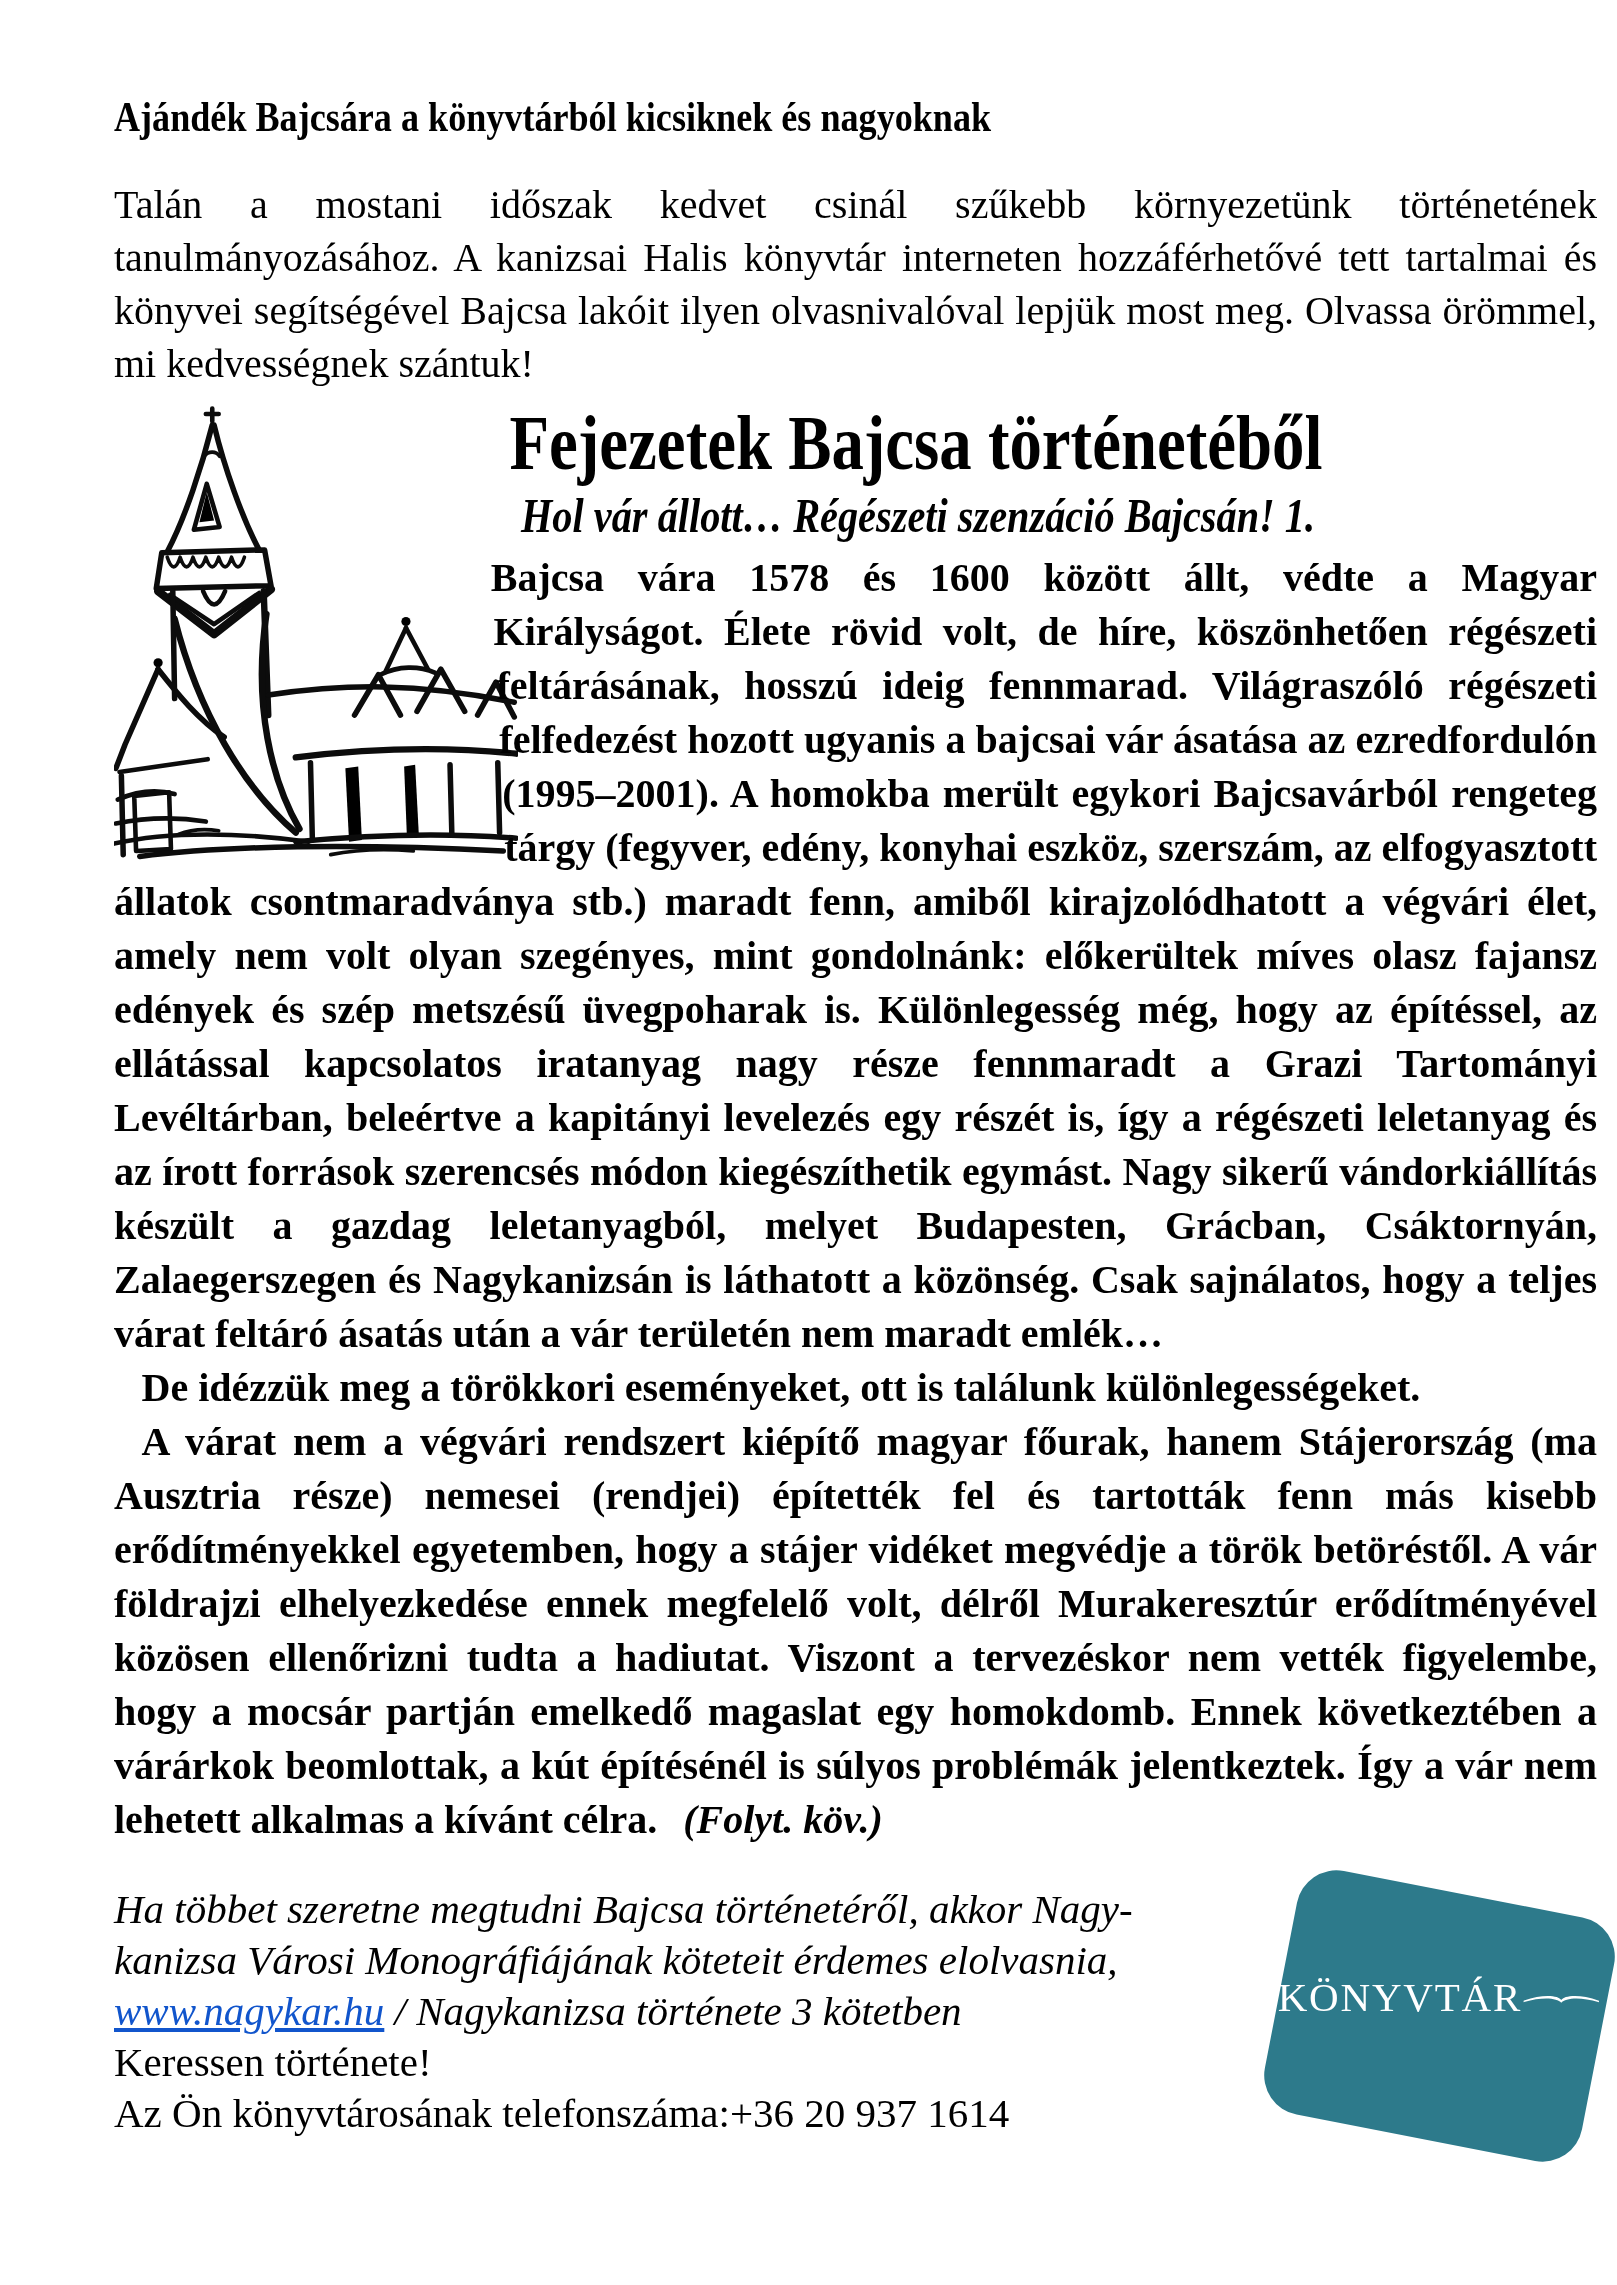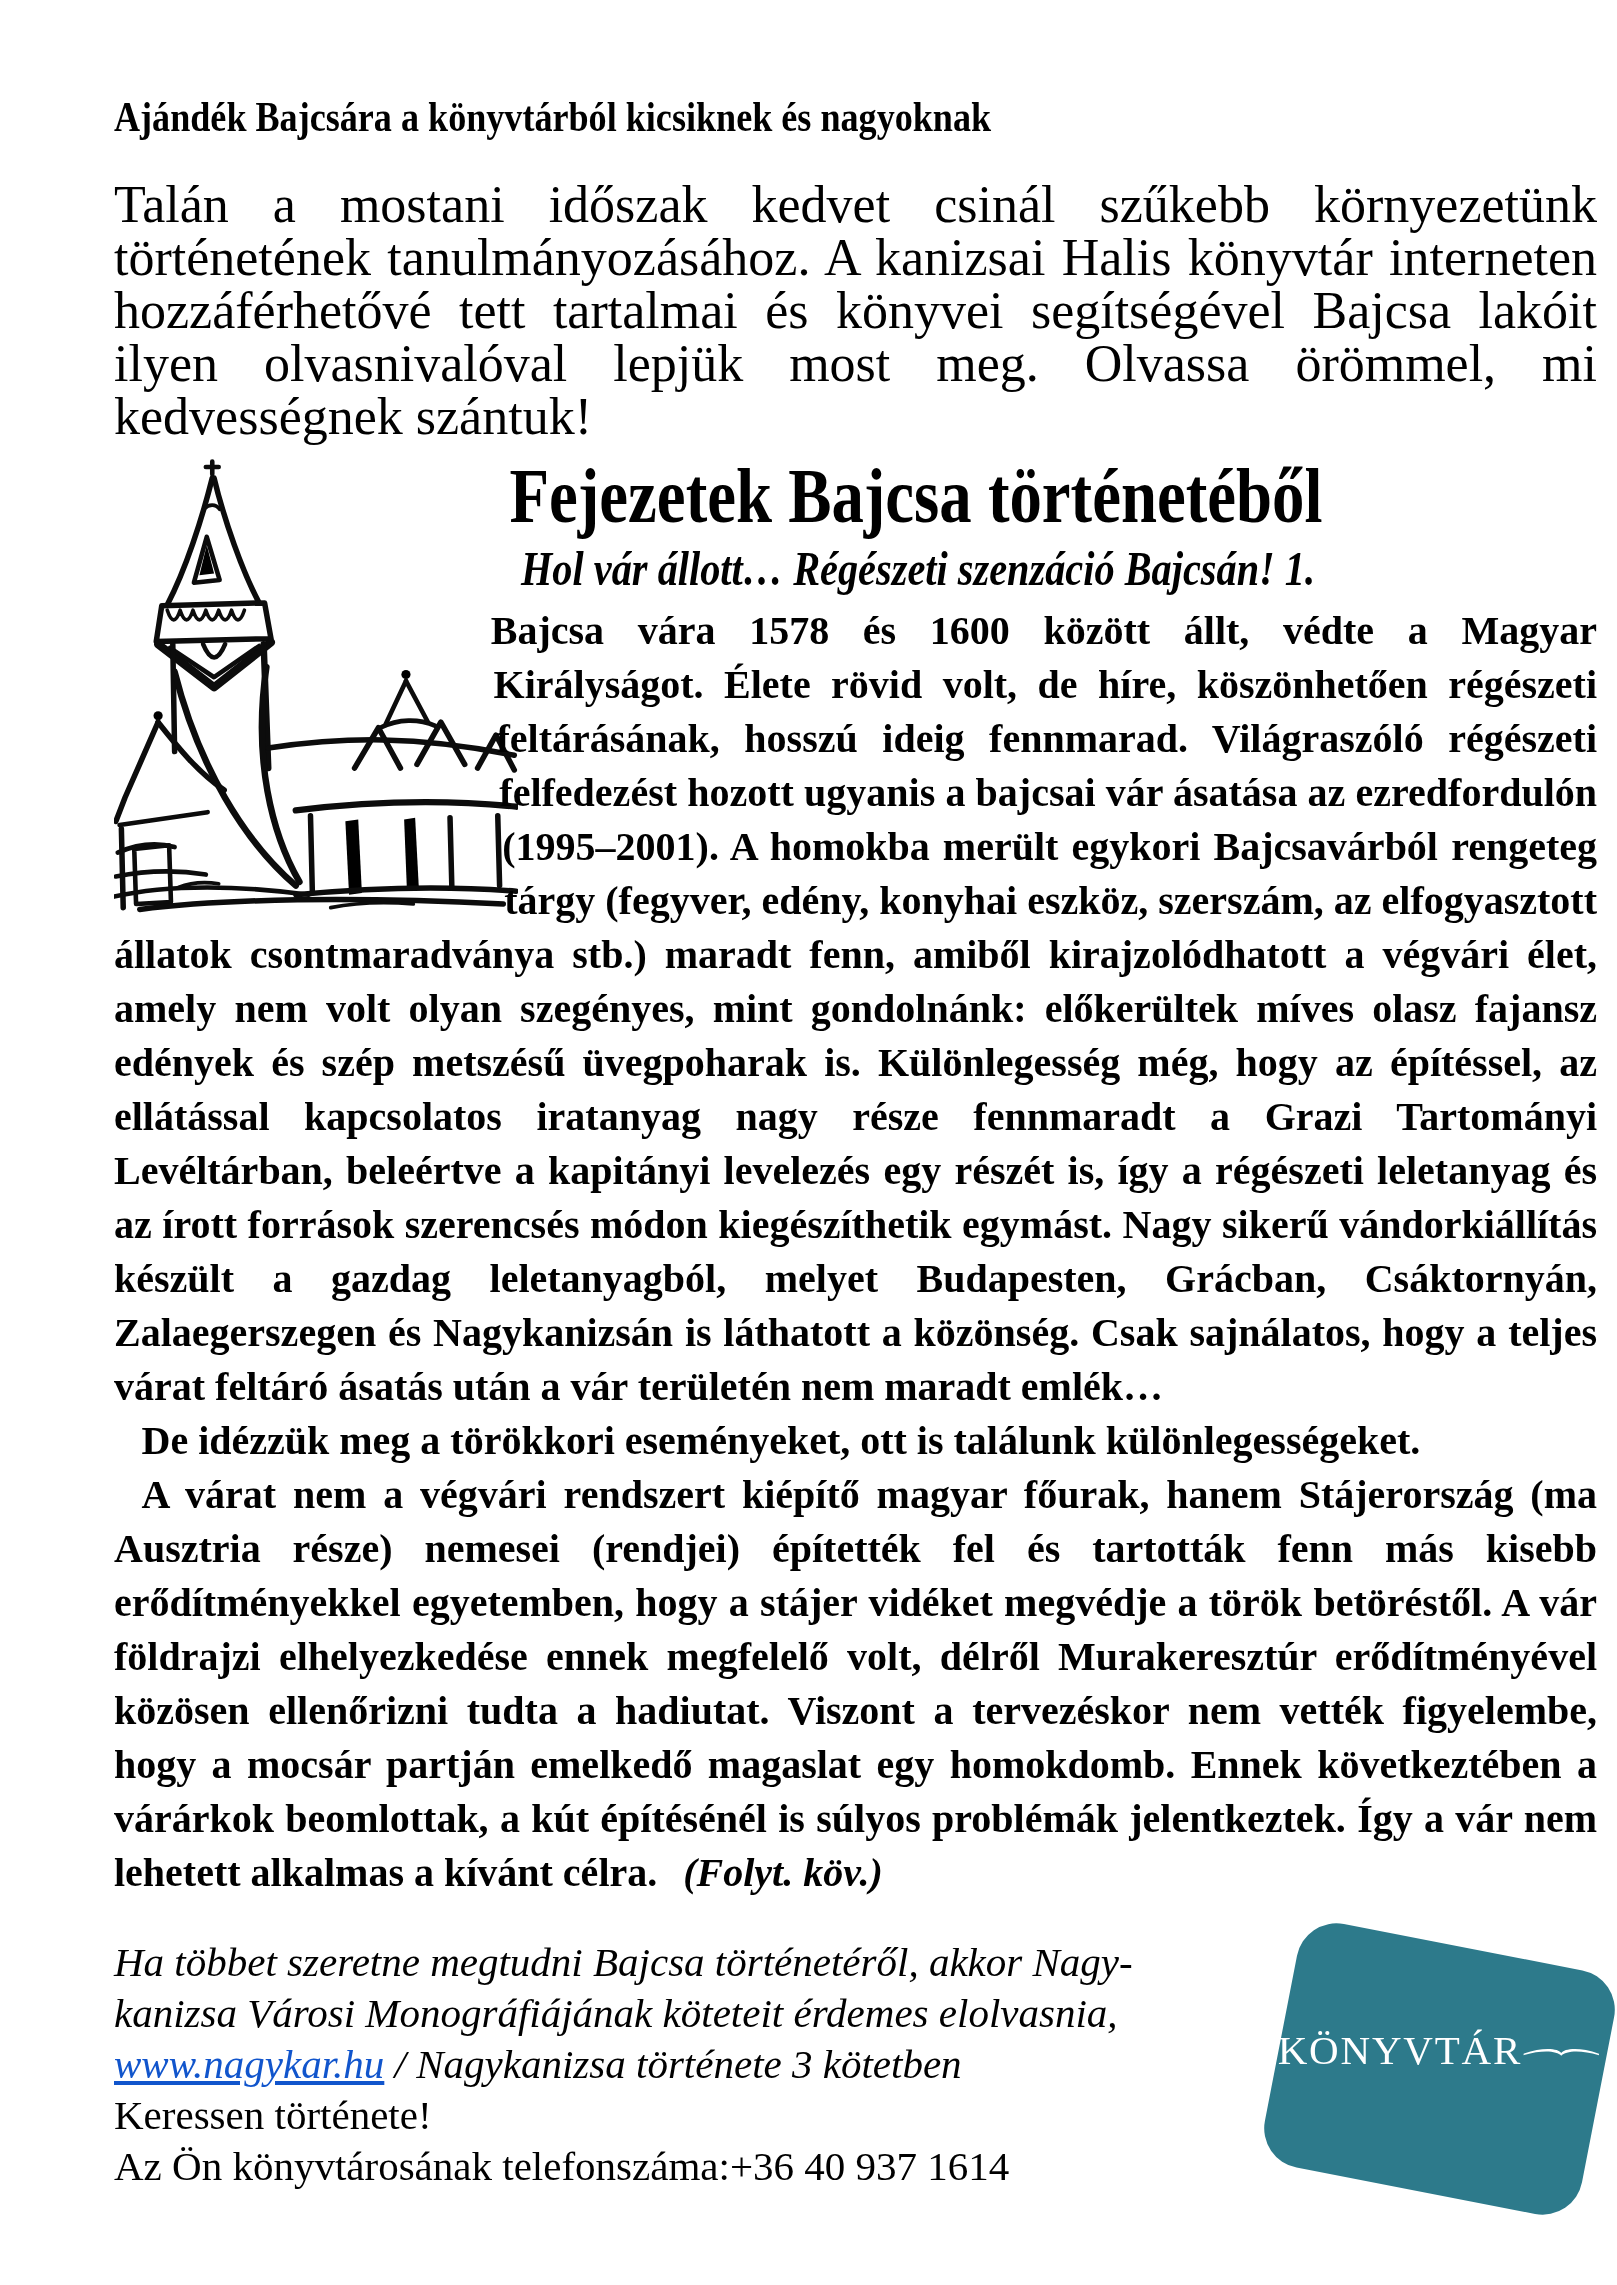--- a/index.html
+++ b/index.html
@@ -10,21 +10,21 @@
     -webkit-font-smoothing:antialiased;
   }
   .page{box-sizing:border-box;width:1617px;height:2286px;padding:88px 64px 17px 70px;overflow:hidden;margin-left:44px;}
 
   
   .doc-title{
     font-size:43px;font-weight:bold;line-height:57px;margin:0 0 33px 0;
     transform:scaleX(.84);transform-origin:left center;white-space:nowrap;
   }
   .intro{
-    font-size:52px;line-height:53px;text-align:justify;margin:0 0 9.2px 0;
+    font-size:40px;line-height:53px;text-align:justify;margin:0 0 9.2px 0;
   }
 
   
   .article{position:relative;}
   .church-float{
     float:left;width:404px;height:459px;
     margin:3.7px 13px 3.7px 0;
     shape-outside:polygon(0 0,136px 0,140px 154px,230px 174px,367px 197px,381px 459px,0 459px);
     shape-margin:9.2px;
   }
@@ -149,21 +149,21 @@
     <p class="body-par indent">De idézzük meg a törökkori eseményeket, ott is találunk különlegességeket.</p>
     <p class="body-par indent"><span>A várat nem a végvári rendszert kiépítő magyar főurak, hanem Stájerország (ma Ausztria része) nemesei (rendjei) építették fel és tartották fenn más kisebb erődítményekkel egyetemben, hogy a stájer vidéket megvédje a török betöréstől. A vár földrajzi elhelyezkedése ennek megfelelő volt, délről Murakeresztúr erődítményével közösen ellenőrizni tudta a hadiutat. Viszont a tervezéskor nem vették figyelembe, hogy a mocsár partján emelkedő magaslat egy homokdomb. Ennek következtében a várárkok beomlottak, a kút építésénél is súlyos problémák jelentkeztek. Így a vár nem lehetett alkalmas a kívánt célra.</span><span class="continuation">(Folyt. köv.)</span></p>
   </div>
 
   <div class="footer">
     <div class="footer-lines">
       <div class="footer-line">Ha többet szeretne megtudni Bajcsa történetéről, akkor Nagy-</div>
       <div class="footer-line">kanizsa Városi Monográfiájának köteteit érdemes elolvasnia,</div>
       <div class="footer-line"><a href="#" class="web-link">www.nagykar.hu</a><span class="link-suffix"> / Nagykanizsa története 3 kötetben</span></div>
       <div class="footer-line regular">Keressen története!</div>
-      <div class="footer-line regular">Az Ön könyvtárosának telefonszáma:+36 40 937 1614</div>
+      <div class="footer-line regular">Az Ön könyvtárosának telefonszáma:+36 20 937 1614</div>
     </div>
 
     <div class="logo">
       <div class="logo-bg"></div>
       <div class="logo-inner">
         <div class="logo-text">KÖNYVTÁR</div>
         <svg class="logo-book" width="272" height="40" viewBox="0 0 296 44" aria-hidden="true">
           <path d="M6,32 C78,6 138,12 148,30 C158,12 218,6 290,32 L290,38 C218,16 164,22 148,40 C132,22 78,16 6,38 Z" fill="#ffffff"></path>
         </svg>
       </div>

